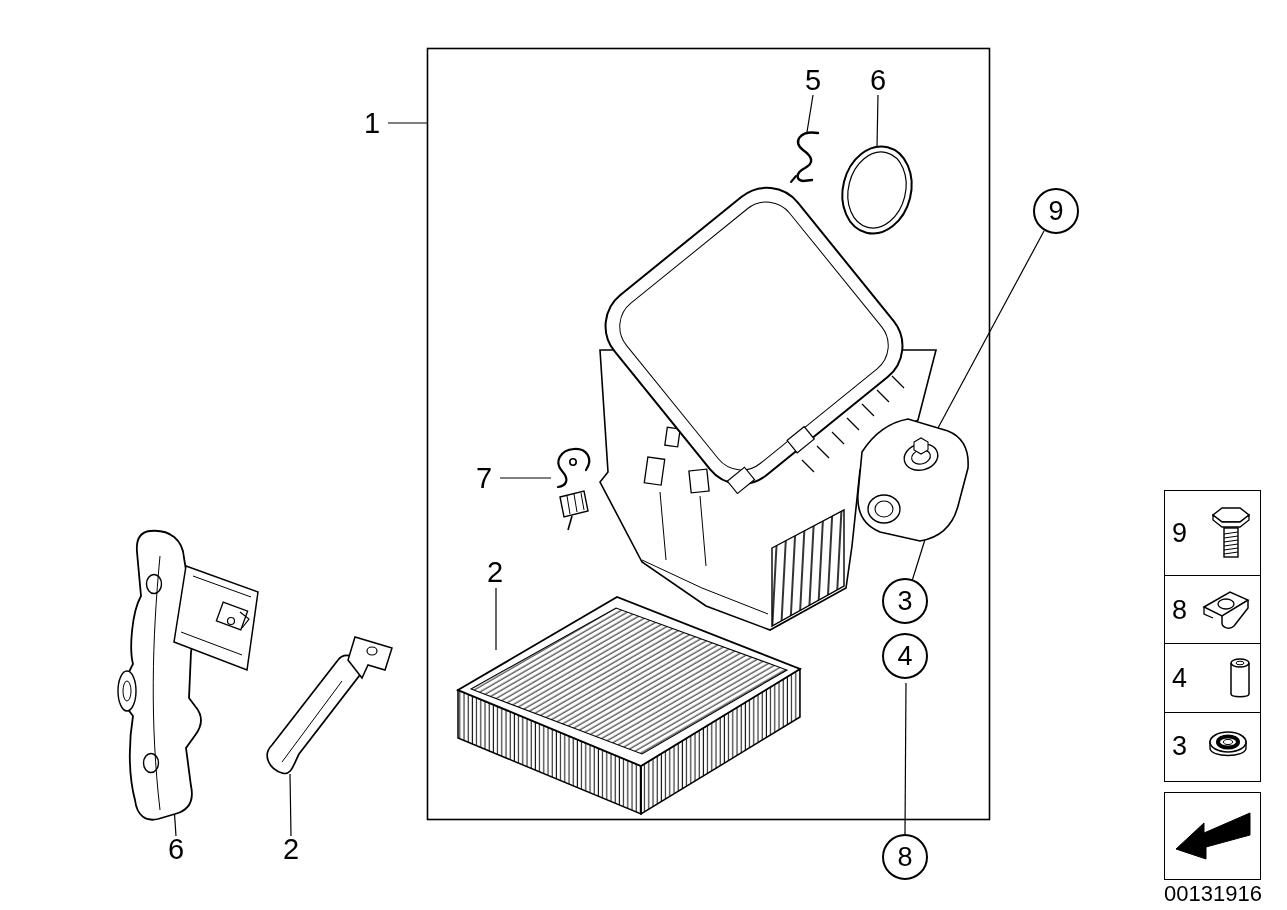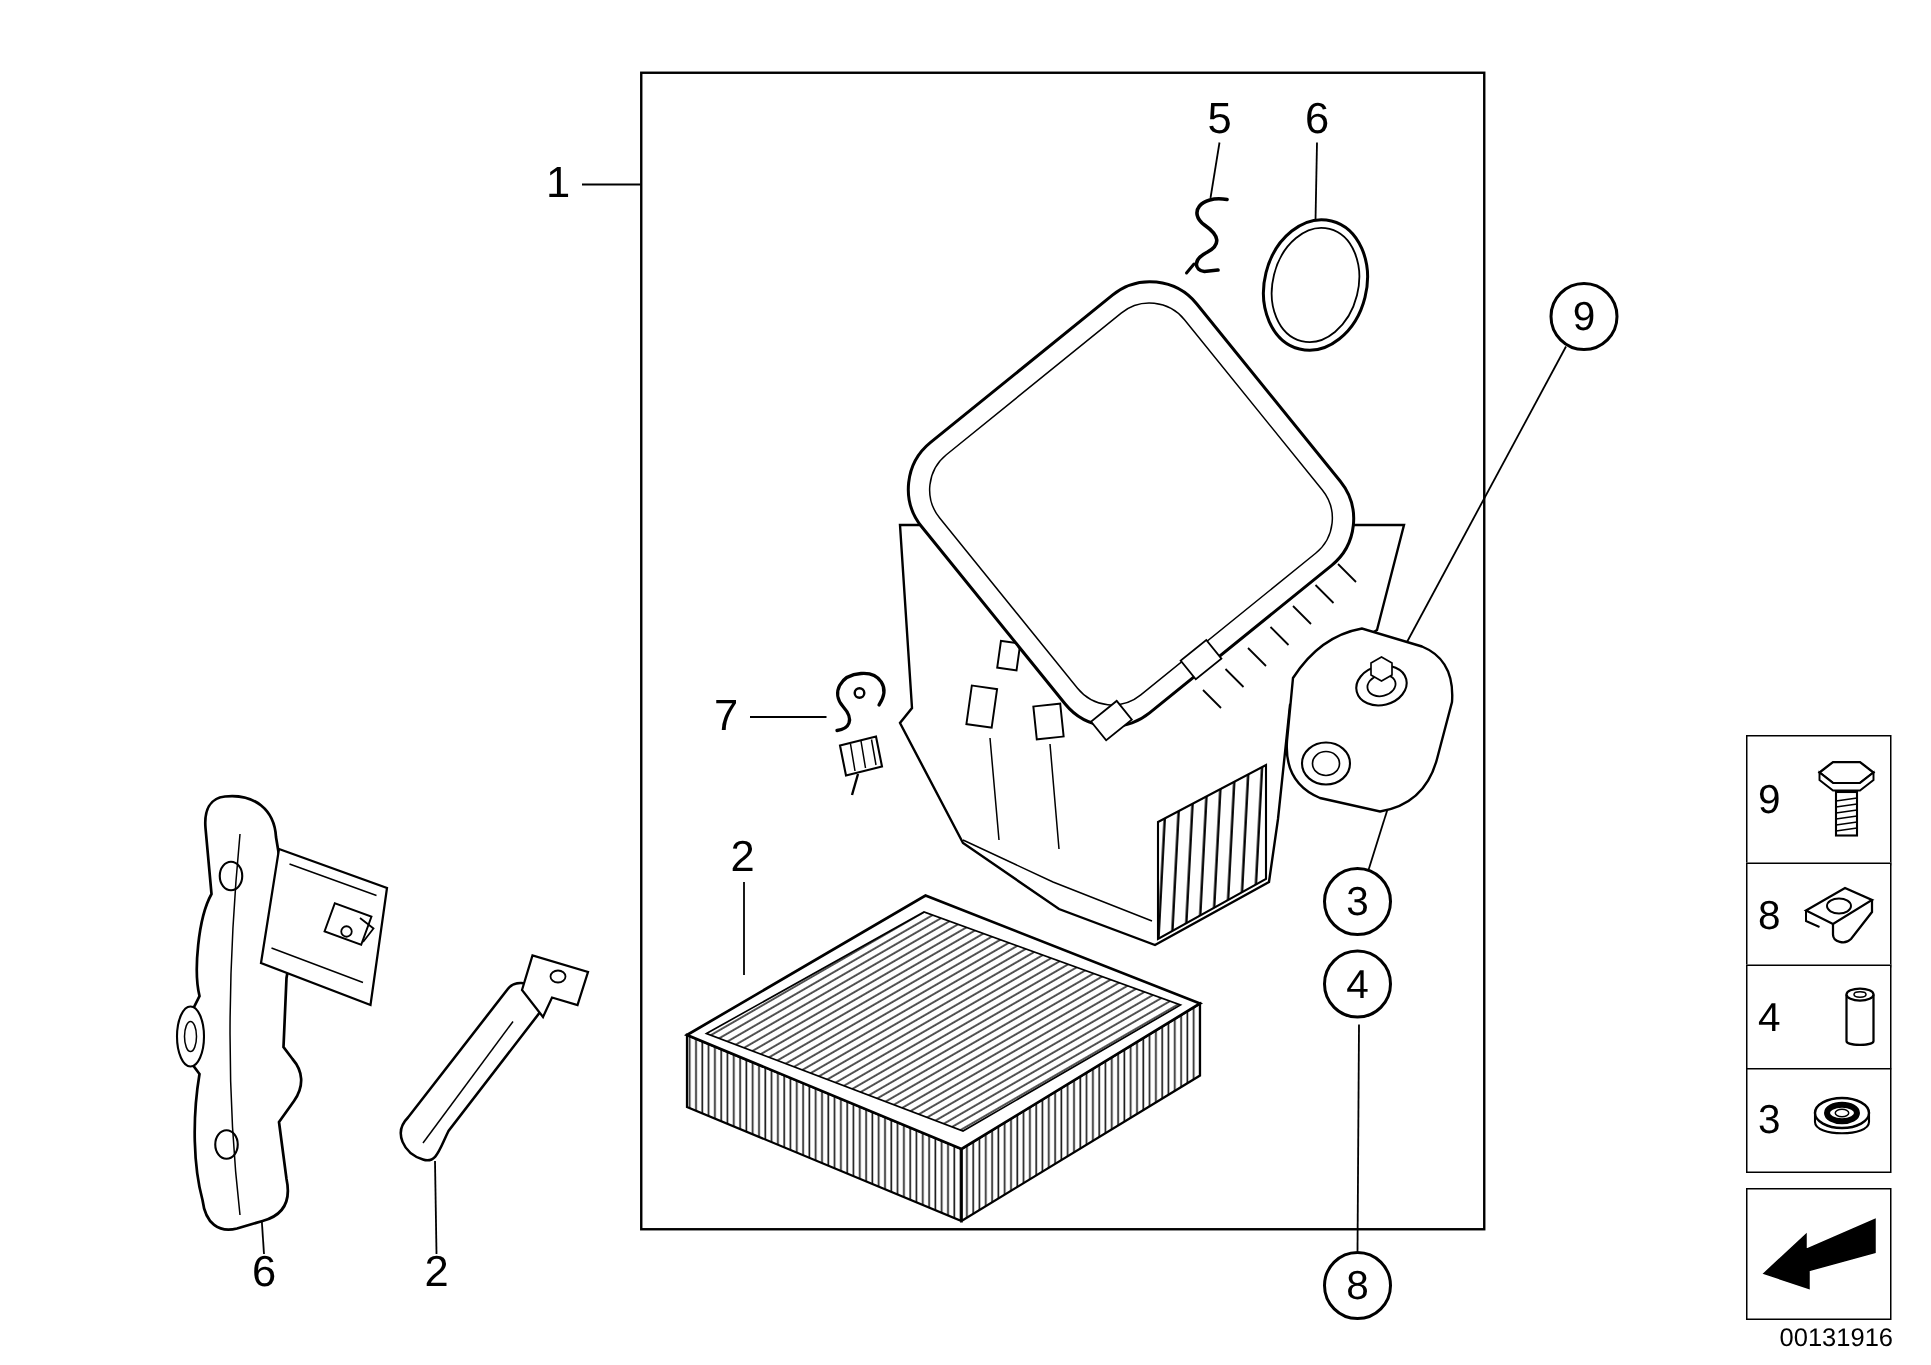--- a/index.html
+++ b/index.html
@@ -13,21 +13,21 @@
   .legend{position:absolute;left:1164px;top:490px;width:97px;}
   .legend-cell{box-sizing:border-box;border:1.8px solid #000;background:#fff;
                display:flex;align-items:center;padding:3px 7px;margin-top:-1.8px;}
   .legend-cell:first-child{margin-top:0;}
   .legend-num{font-size:27px;line-height:1;flex:0 0 auto;}
   .legend-icon{margin-left:auto;display:flex;align-items:center;}
   .arrow-box{position:absolute;left:1164px;top:792px;width:97px;height:88px;
              border:1.8px solid #000;box-sizing:border-box;background:#fff;
              display:flex;align-items:center;justify-content:center;}
   .part-number{position:absolute;left:1118px;top:883px;width:144px;text-align:right;
-               font-size:17px;line-height:1;}
+               font-size:22px;line-height:1;}
 </style>
 </head>
 <body>
 
 <div class="canvas">
 
   <svg class="artwork" width="1287" height="910" viewBox="0 0 1287 910">
     <defs>
       <pattern id="pleatTop" width="4.6" height="10" patternUnits="userSpaceOnUse" patternTransform="rotate(60)">
         <line x1="2" y1="0" x2="2" y2="10" stroke="#1a1a1a" stroke-width="1"></line>

